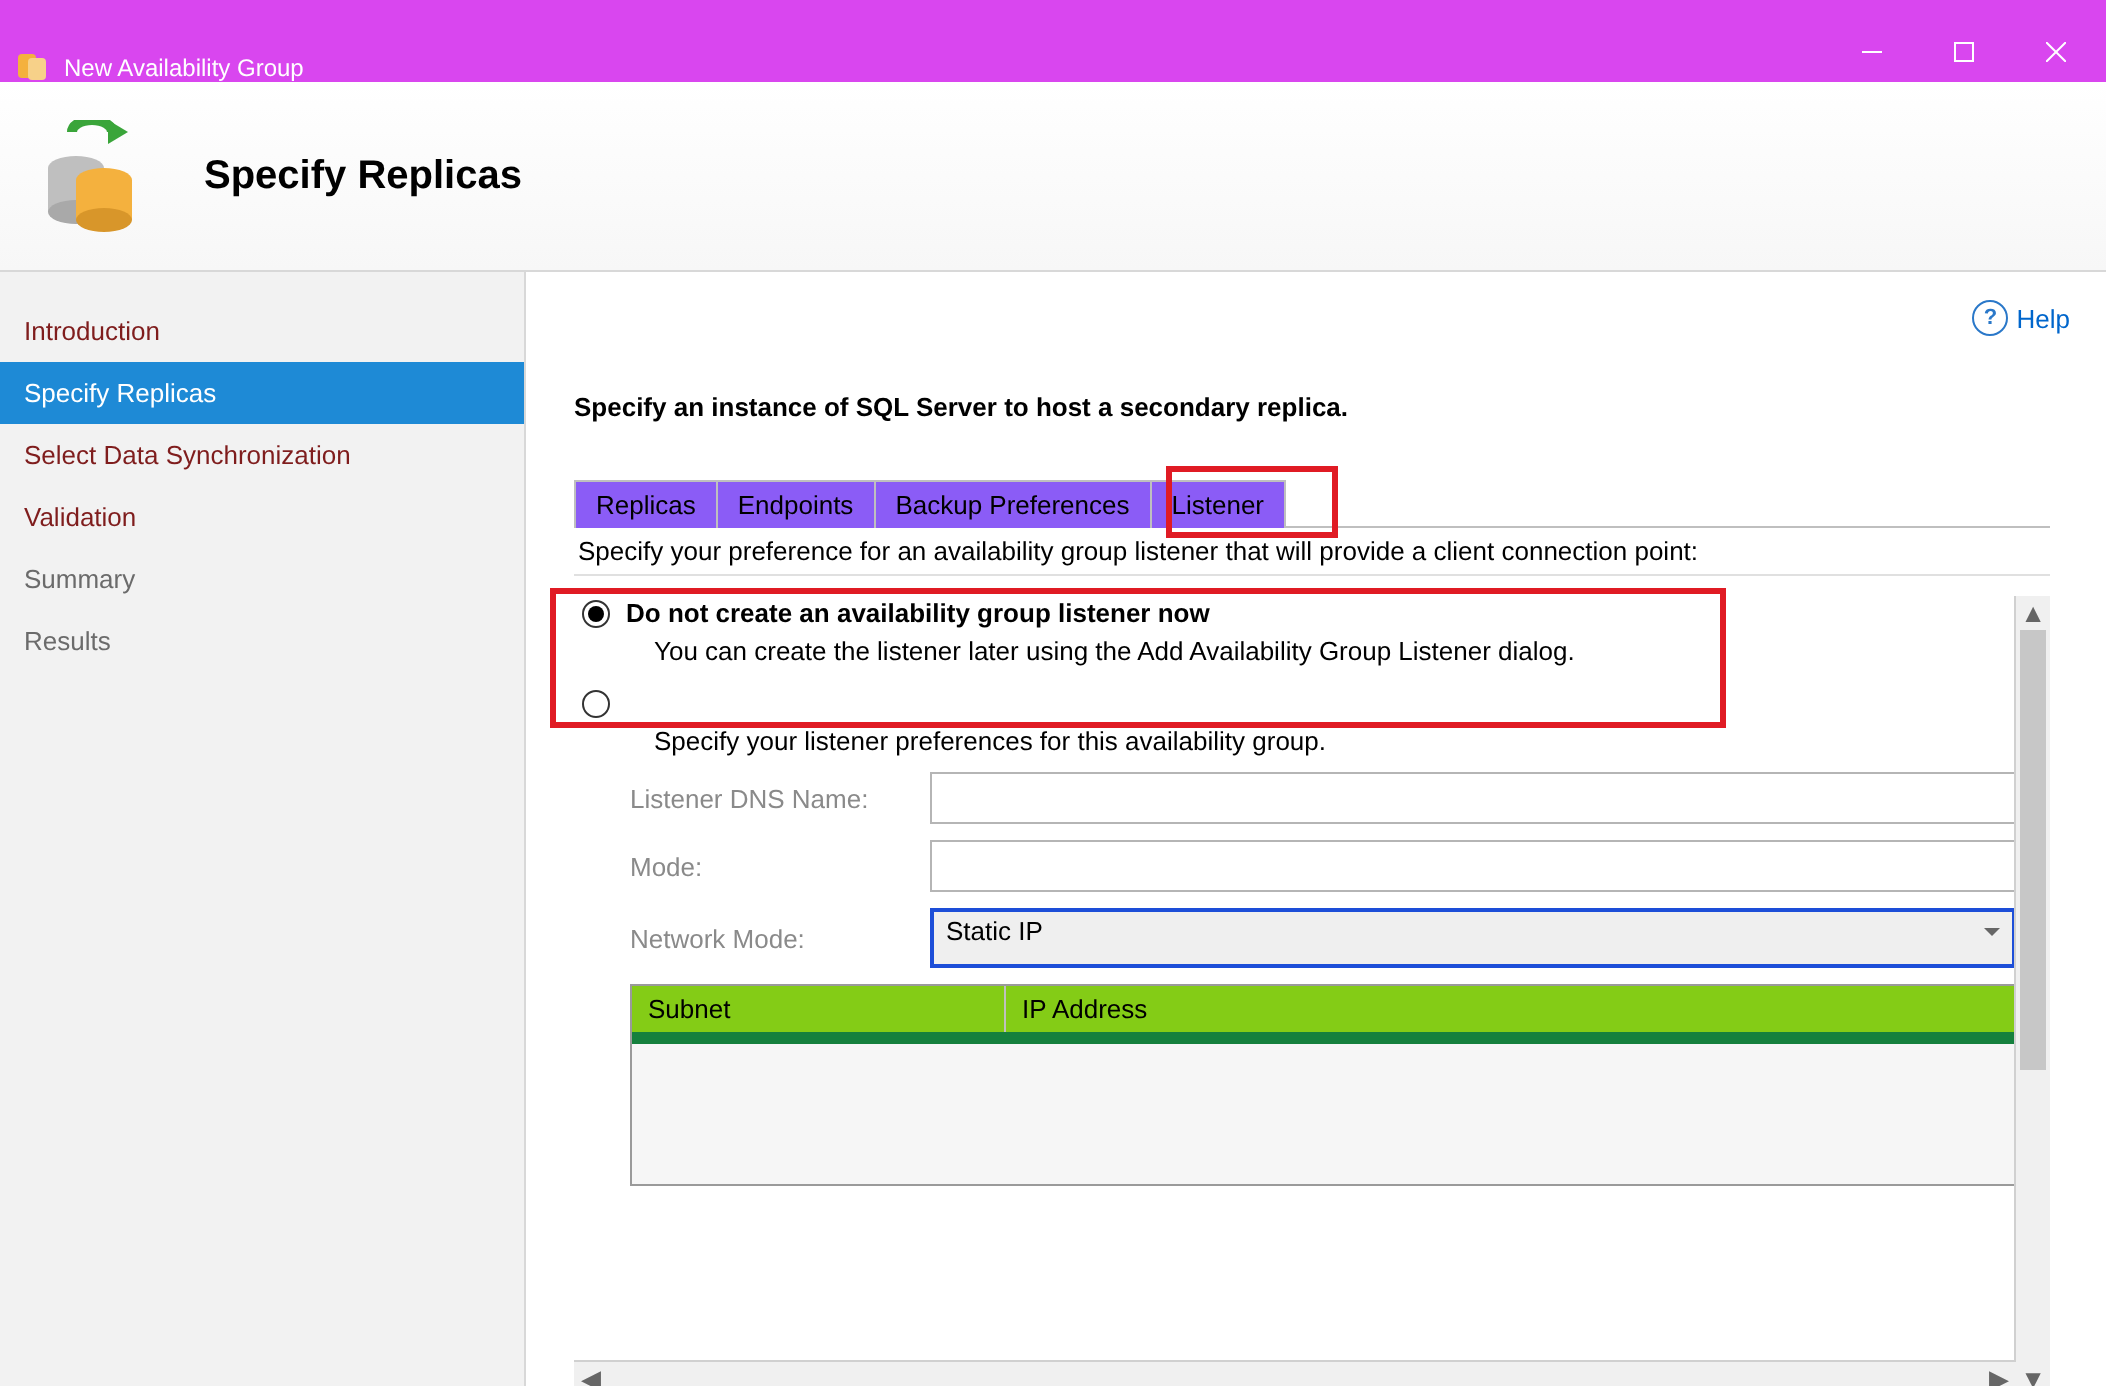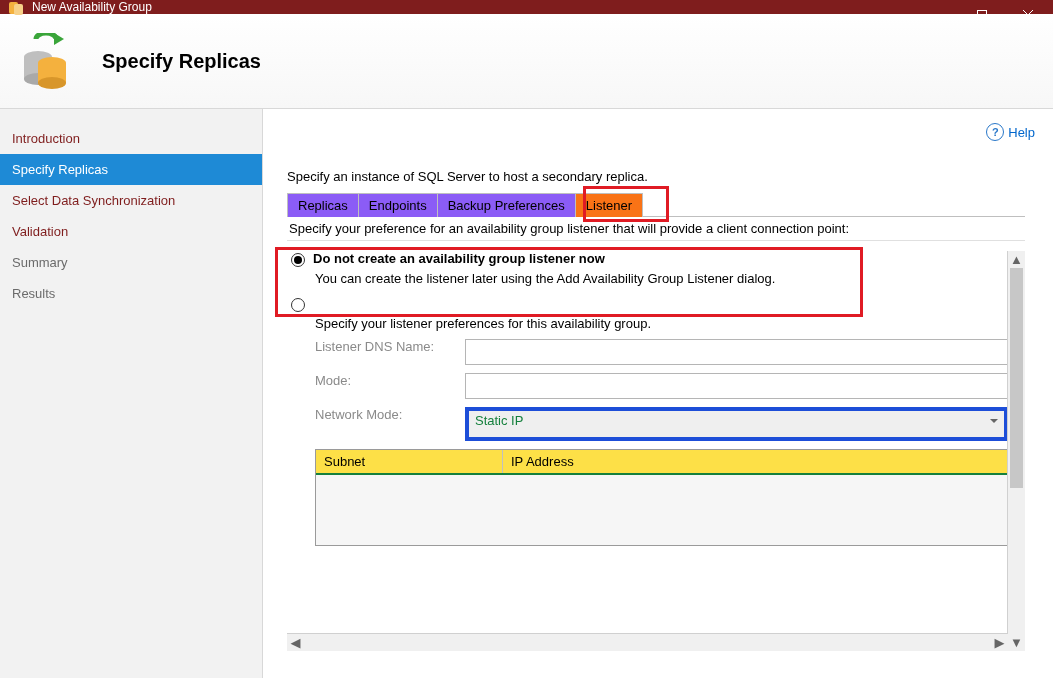--- a/index.html
+++ b/index.html
@@ -1,55 +1,55 @@
 <!DOCTYPE html>
 <html><head>
 <meta charset="utf-8">
 <style>
   html,body{margin:0;padding:0;font-family:"Segoe UI",Tahoma,sans-serif;font-size:13px;color:#000;background:#fff;height:693px;width:1053px;overflow:hidden}
-  .titlebar{height:14px;background:#7f1d1d;color:#fff;display:flex;align-items:flex-start;padding:0 2px 0 8px}
+  .titlebar{height:41px;background:#d946ef;color:#fff;display:flex;align-items:flex-end;padding:0 2px 0 8px}
   .titlebar .title{flex:1;font-size:12px;padding-left:4px}
   .winbtn{width:46px;height:30px;display:flex;align-items:center;justify-content:center}
   .winbtn svg{stroke:#fff;fill:none}
   .app-icon{width:16px;height:16px;display:inline-block;margin-right:4px}
   .header{display:flex;align-items:center;height:94px;padding-left:18px;background:linear-gradient(#fff,#f7f7f7);border-bottom:1px solid #d8d8d8}
   .logo{width:56px;height:56px;position:relative;margin-right:28px}
   .page-title{font-size:20px;font-weight:700}
   .body{display:flex;height:calc(693px - 30px - 94px)}
   .nav{width:262px;background:#f2f2f2;border-right:1px solid #d8d8d8;padding-top:14px}
   .nav-item{padding:8px 12px;color:#7f1d1d;cursor:default}
   .nav-item.muted{color:#6b6b6b}
   .nav-item.selected{background:#1e8ad6;color:#fff}
   .main{flex:1;position:relative;padding:18px 28px 0 24px;overflow:hidden}
   .help{position:absolute;top:14px;right:18px;color:#0066cc;display:flex;align-items:center;gap:4px;font-size:13px}
   .help-icon{width:16px;height:16px;border:1px solid #2a78c9;border-radius:50%;display:flex;align-items:center;justify-content:center;color:#2a78c9;font-size:11px;font-weight:bold}
-  .instruction{font-weight:400;margin:42px 0 8px 0}
+  .instruction{font-weight:700;margin:42px 0 28px 0}
   .tabs{display:flex;border-bottom:1px solid #bfbfbf}
   .tab{padding:4px 10px;border:1px solid #bfbfbf;border-bottom:none;background:#8b5cf6;margin-right:-1px;position:relative;top:1px}
-  .tab.active{background:#f97316}
+  .tab.active{background:#8b5cf6}
   .tab-highlight{position:absolute;border:3px solid #e01b24;pointer-events:none}
   .prefline{padding:4px 2px;border-bottom:1px solid #e0e0e0}
   .scrollpane{position:relative;margin-top:0}
   .scrollinner{border-right:17px solid transparent}
   .vscroll{position:absolute;right:0;top:0;bottom:0;width:17px;background:#f0f0f0;border-left:1px solid #d0d0d0}
   .vscroll .thumb{position:absolute;left:2px;right:2px;top:2px;height:220px;background:#c7c7c7}
   .vscroll .arr{position:absolute;left:0;right:0;height:17px;display:flex;align-items:center;justify-content:center;color:#666}
   .vscroll .arr.up{top:0}
   .vscroll .arr.dn{bottom:0}
   .optionblock{margin:10px 0 6px 4px}
-  .optrow{display:flex;align-items:flex-start;gap:8px}
+  .optrow{display:flex;align-items:center;gap:8px}
   .optlabel{font-weight:700}
-  .optdesc{margin-left:24px;margin-top:4px;color:#000}
-  .formrow{display:flex;margin:8px 0 8px 28px}
+  .optdesc{margin-left:36px;margin-top:4px;color:#000}
+  .formrow{display:flex;align-items:center;margin:8px 0 8px 28px}
   .formrow label{width:150px;color:#8a8a8a}
   .txt{flex:1;height:22px;border:1px solid #b5b5b5;background:#fff}
-  .sel{flex:1;height:22px;border:4px solid #1d4ed8;background:#efefef;padding:2px 6px;color:#15803d;position:relative}
+  .sel{flex:1;height:22px;border:2px solid #1d4ed8;background:#efefef;padding:2px 6px;color:#000000;position:relative}
   .sel::after{content:"";position:absolute;right:6px;top:8px;border:4px solid transparent;border-top-color:#666}
   .grid{margin:6px 0 0 28px;border:1px solid #9a9a9a}
-  .grid-head{display:flex;background:#fde047;border-bottom:2px solid #15803d}
+  .grid-head{display:flex;background:#84cc16;border-bottom:6px solid #15803d}
   .grid-head .cell{padding:4px 8px;border-right:1px solid #c0c0c0}
   .grid-head .cell:first-child{width:170px}
   .grid-head .cell:last-child{flex:1;border-right:none}
   .grid-body{height:70px;background:#f6f6f6}
   .hscroll{position:absolute;left:0;right:17px;bottom:0;height:17px;background:#f0f0f0;border-top:1px solid #d0d0d0;display:flex;align-items:center}
   .hscroll .arr{width:17px;height:17px;display:flex;align-items:center;justify-content:center;color:#666}
   .hscroll .track{flex:1}
   .radio{appearance:none;width:14px;height:14px;border:1px solid #333;border-radius:50%;position:relative;margin:2px 0 0 0}
   .radio:checked::after{content:"";position:absolute;left:2px;top:2px;width:8px;height:8px;background:#000;border-radius:50%}
   .red-callout{position:absolute;border:3px solid #e01b24;pointer-events:none}

